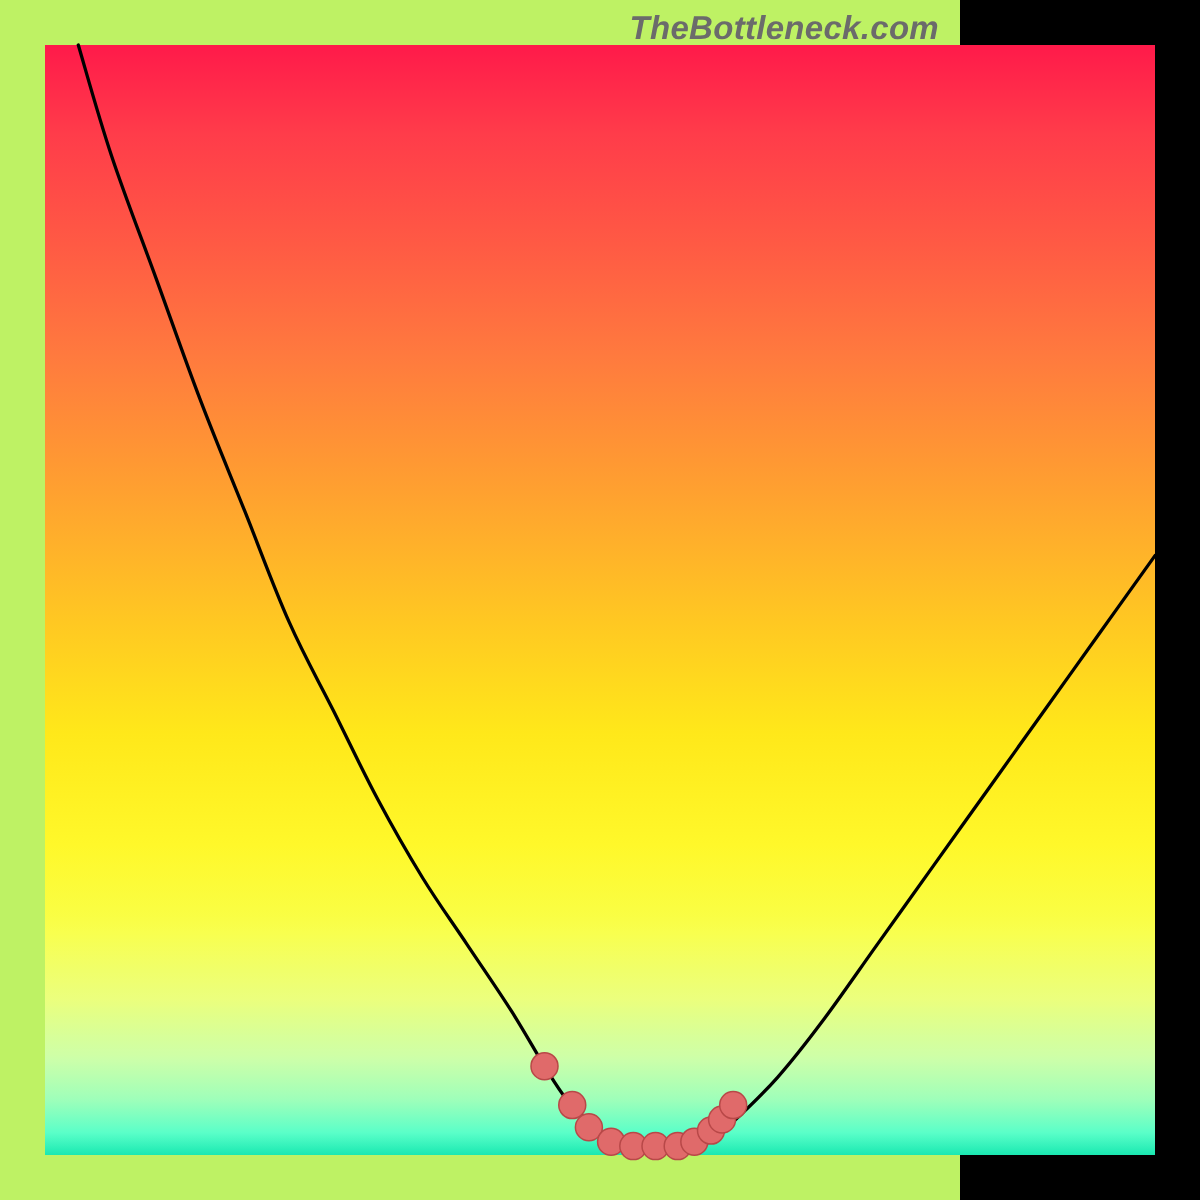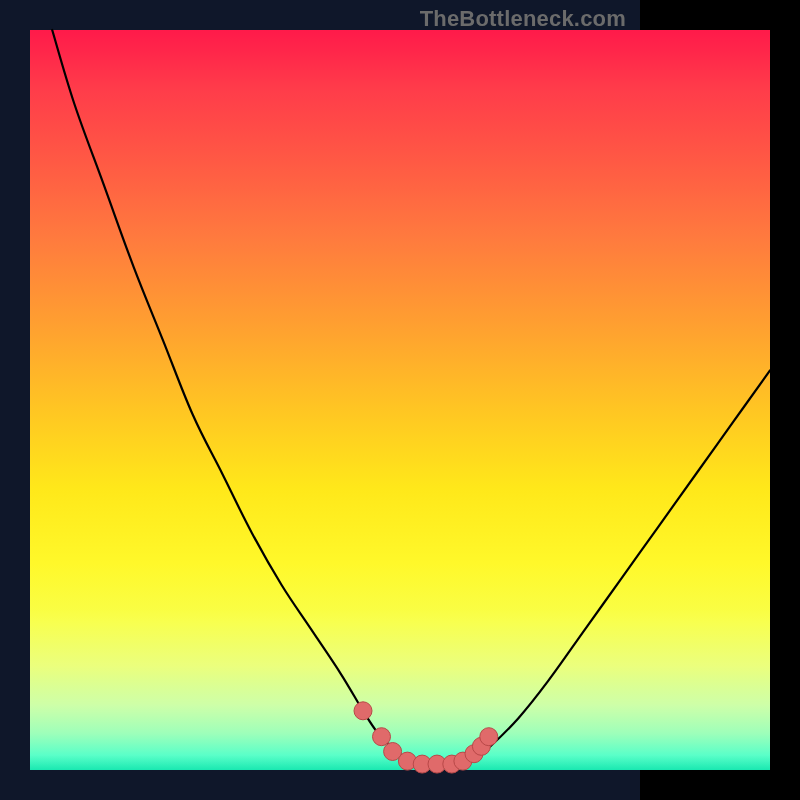--- a/index.html
+++ b/index.html
@@ -1,21 +1,22 @@
 <!DOCTYPE html>
 <html><head>
 <meta charset="utf-8">
 <style>
   * { margin: 0; padding: 0; box-sizing: border-box; }
   html, body { width: 800px; height: 800px; overflow: hidden; background: #000; }
   .stage {
     position: relative;
     width: 640px;
     height: 800px;
-    background: #0f172a;
+    background: #bef264;
+    font-style: italic;
   }
   .plot-area {
     position: absolute;
     left: 30px;
     top: 30px;
     width: 740px;
     height: 740px;
     background: linear-gradient(to bottom,
       #ff1a4a 0%,
       #ff3c4a 8%,

